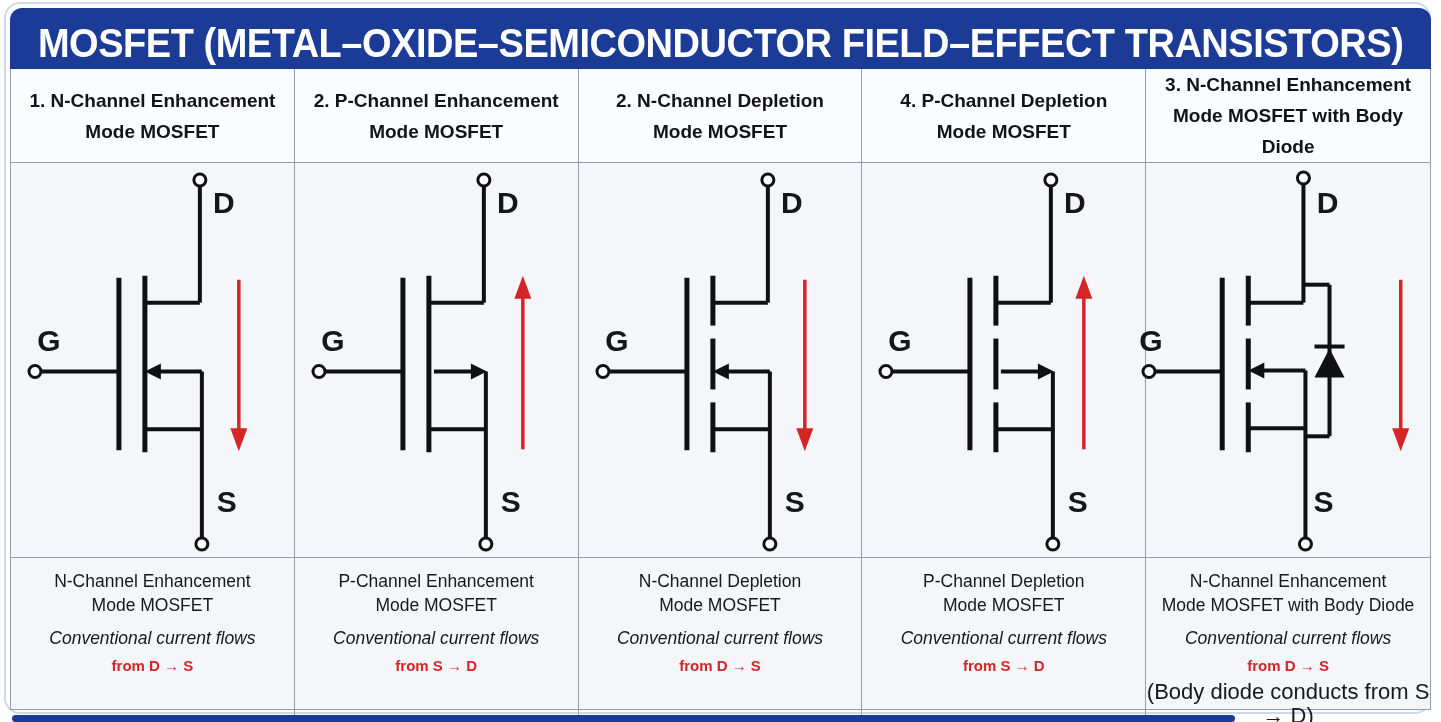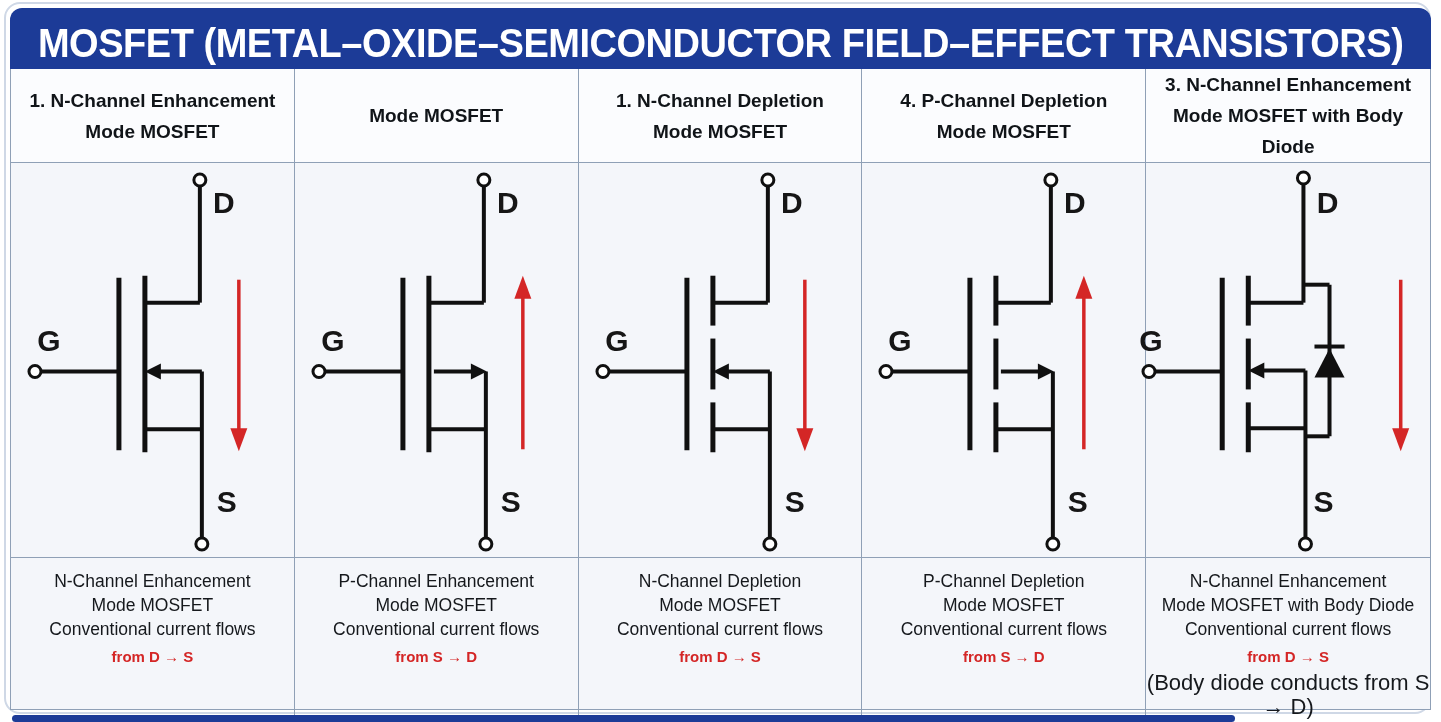--- a/index.html
+++ b/index.html
@@ -40,21 +40,21 @@
   .diagram svg{display:block;width:100%;height:100%;overflow:visible;}
   .sym{stroke:#101010;stroke-width:4;fill:none;}
   .sym.bar{stroke-width:5;}
   .term{fill:#fff;stroke:#101010;stroke-width:3;}
   .blk{fill:#101010;stroke:none;}
   .lbl{font-family:"Liberation Sans",sans-serif;font-size:30px;font-weight:600;fill:#161616;}
   .red-line{stroke:var(--accent-red);stroke-width:3.5;fill:none;}
   .red-head{fill:var(--accent-red);stroke:none;}
   .desc{flex:1;text-align:center;padding-top:11px;font-size:17.5px;color:#15181c;}
   .desc .dl{line-height:24px;}
-  .flow-label{line-height:24px;}
+  .flow-label{margin-top:9px;line-height:24px;font-style:italic;}
   .flow-red{margin-top:3px;color:var(--accent-red);font-weight:700;font-size:15px;line-height:26px;}
   .note{margin-top:1px;font-size:22px;line-height:24px;}
   .bottom-strip{
     position:absolute;left:12px;top:715px;width:1223px;height:7px;
     background:var(--header-bg);border-radius:4px;
   }
 </style>
 </head>
 <body style="--header-bg: #1c3b97; --accent-red: #d42626; --border: #8fa0b6; --cell-bg: #f4f6fa;">
 
@@ -95,20 +95,21 @@
     <div class="desc">
       <div class="dl">N-Channel Enhancement</div>
       <div class="dl">Mode MOSFET</div>
       <div class="flow-label">Conventional current flows</div>
       <div class="flow-red">from D → S</div>
     </div>
   </div>
 
   <div class="col">
     <div class="col-header">
+      <div>2. P-Channel Enhancement</div>
       <div>Mode MOSFET</div>
     </div>
     <div class="diagram">
       <svg viewBox="0 0 283 395" preserveAspectRatio="none">
         <circle class="term" cx="24" cy="209" r="6"></circle>
         <line class="sym" x1="30" y1="209" x2="108" y2="209"></line>
         <line class="sym bar" x1="108" y1="115" x2="108" y2="288"></line>
         <line class="sym bar" x1="134" y1="113" x2="134" y2="290"></line>
         <line class="sym" x1="134" y1="140" x2="189" y2="140"></line>
         <line class="sym" x1="189" y1="140" x2="189" y2="23"></line>
@@ -128,21 +129,21 @@
     <div class="desc">
       <div class="dl">P-Channel Enhancement</div>
       <div class="dl">Mode MOSFET</div>
       <div class="flow-label">Conventional current flows</div>
       <div class="flow-red">from S → D</div>
     </div>
   </div>
 
   <div class="col">
     <div class="col-header">
-      <div>1. N-Channel Depletion</div>
+      <div>2. N-Channel Depletion</div>
       <div>Mode MOSFET</div>
     </div>
     <div class="diagram">
       <svg viewBox="0 0 283 395" preserveAspectRatio="none">
         <circle class="term" cx="24" cy="209" r="6"></circle>
         <line class="sym" x1="30" y1="209" x2="108" y2="209"></line>
         <line class="sym bar" x1="108" y1="115" x2="108" y2="288"></line>
         <line class="sym bar" x1="134" y1="113" x2="134" y2="163"></line>
         <line class="sym bar" x1="134" y1="176" x2="134" y2="227"></line>
         <line class="sym bar" x1="134" y1="240" x2="134" y2="290"></line>

